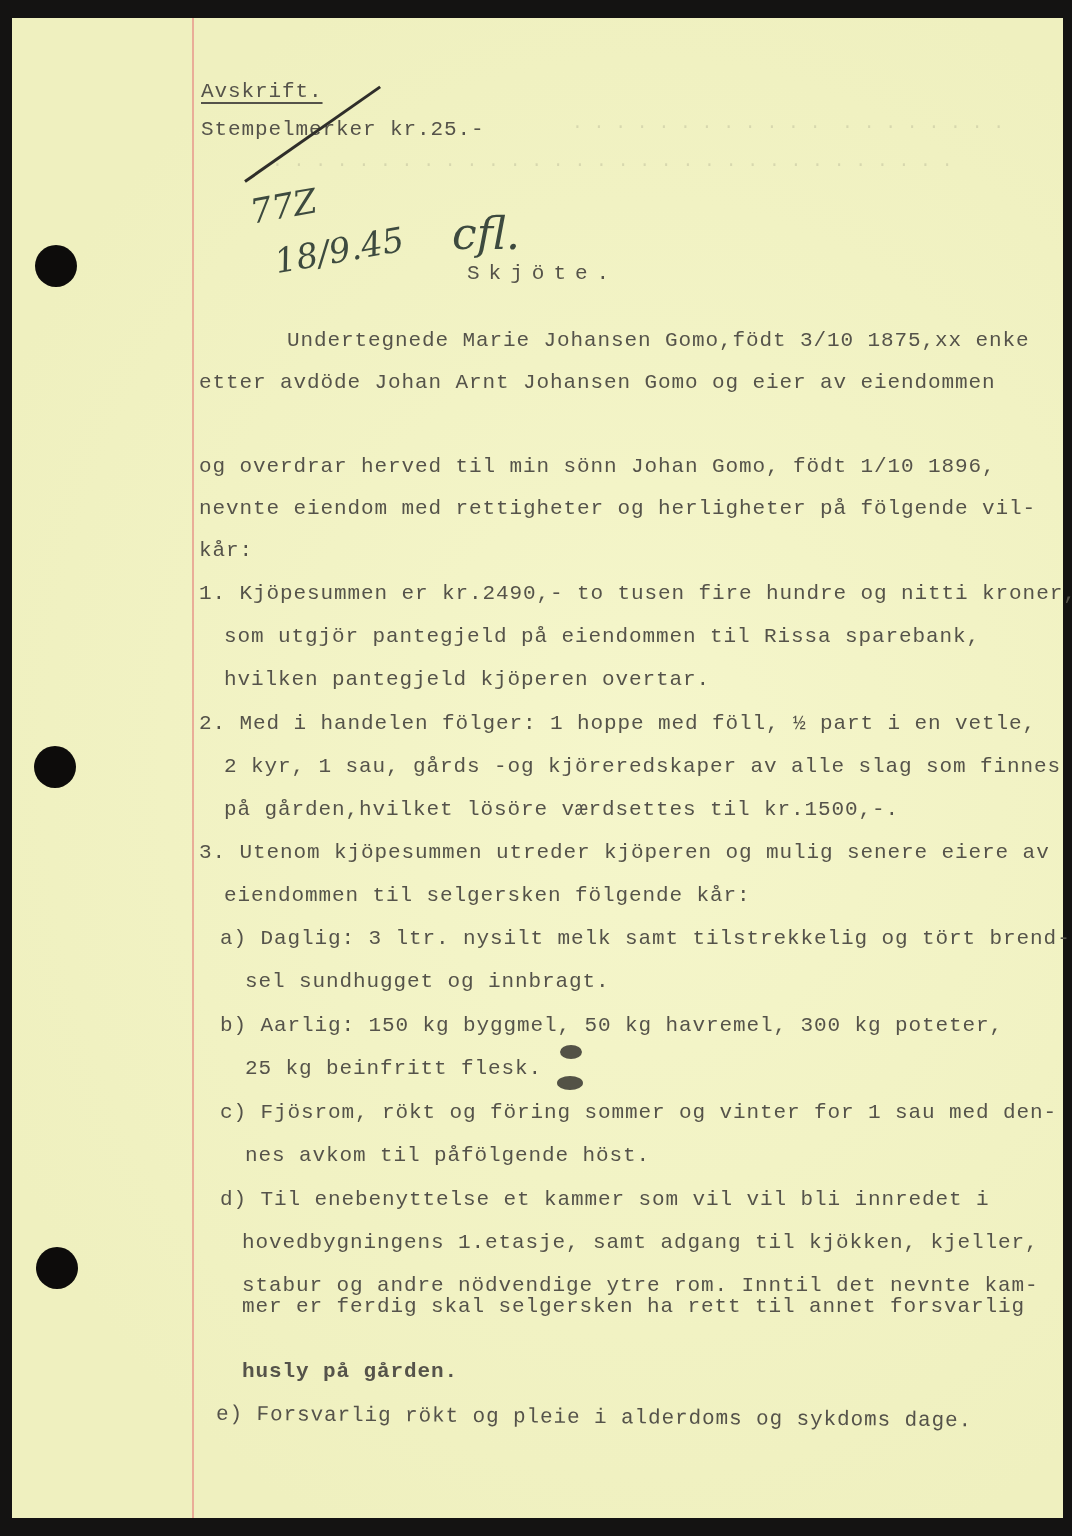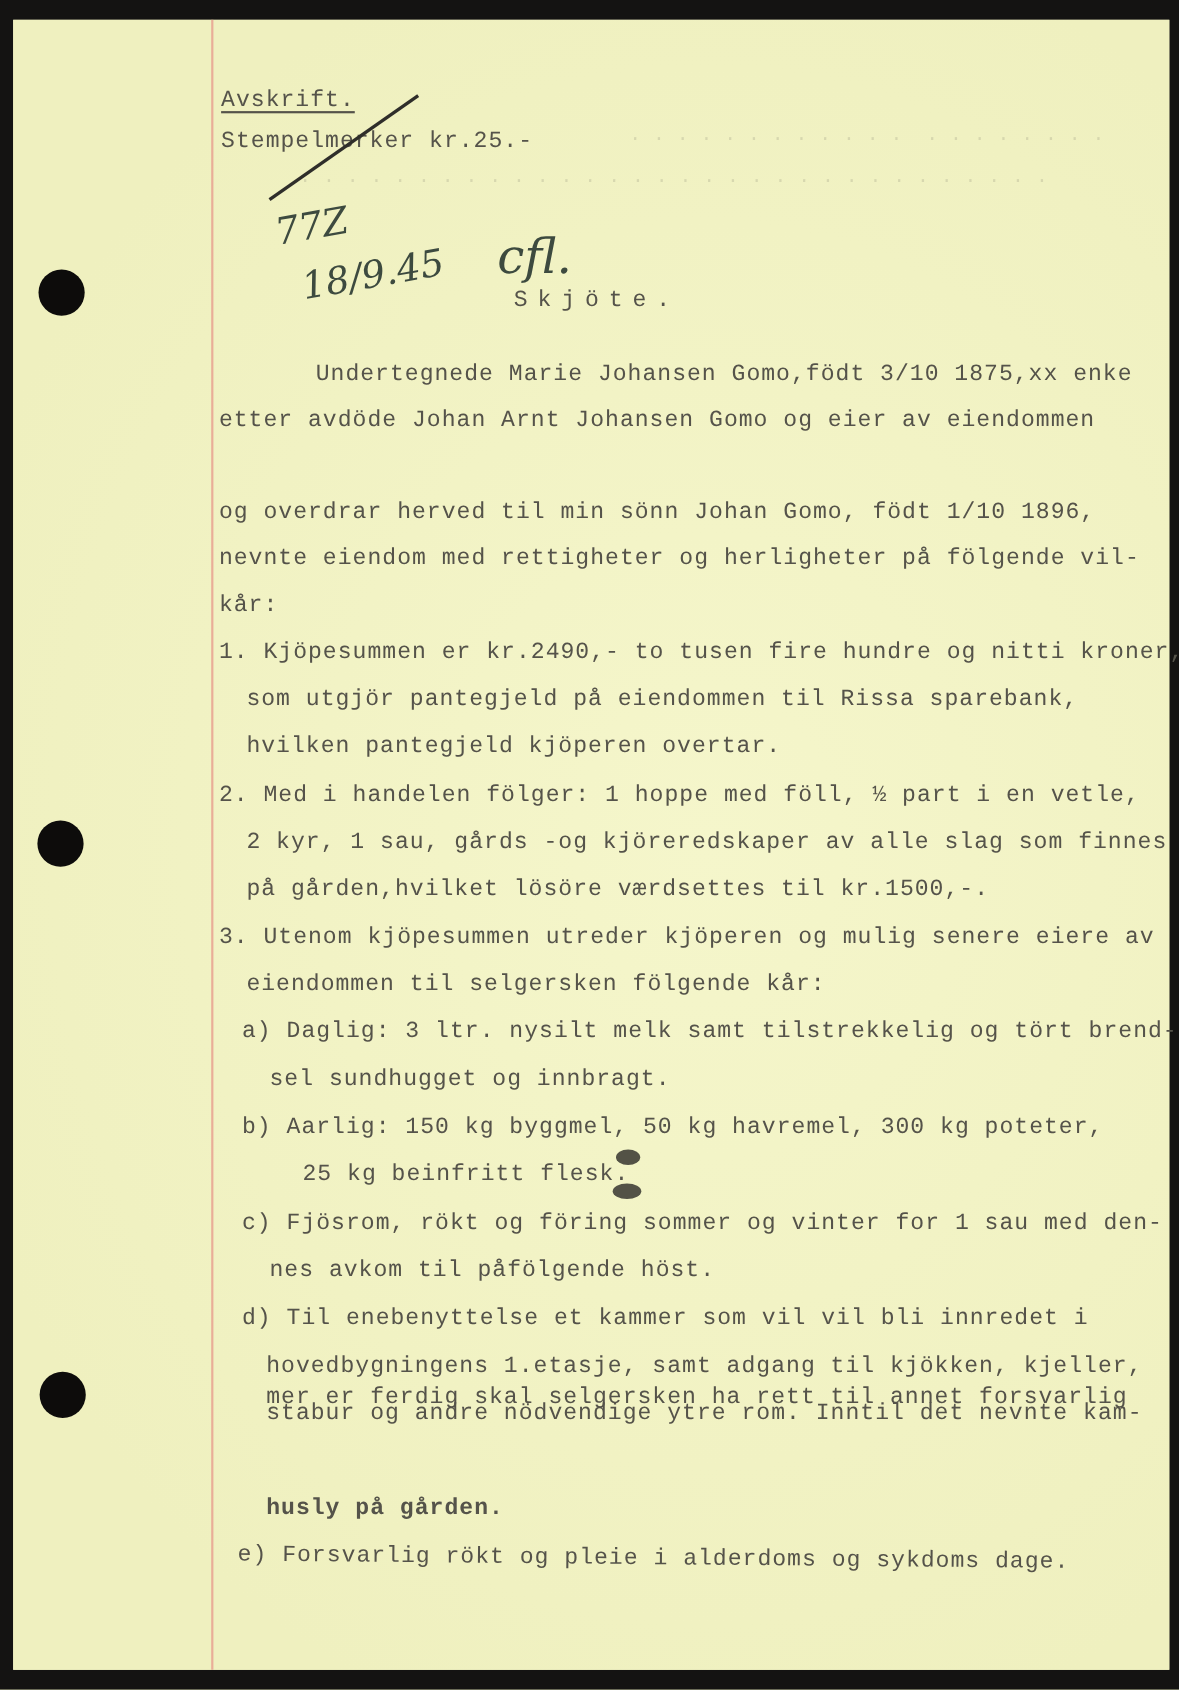--- a/index.html
+++ b/index.html
@@ -75,28 +75,28 @@
   <div class="line" style="left:212px; top:737px;">2 kyr, 1 sau, gårds -og kjöreredskaper av alle slag som finnes</div>
   <div class="line" style="left:212px; top:780px;">på gården,hvilket lösöre værdsettes til kr.1500,-.</div>
 
   <div class="line" style="left:187px; top:823px;">3. Utenom kjöpesummen utreder kjöperen og mulig senere eiere av</div>
   <div class="line" style="left:212px; top:866px;">eiendommen til selgersken fölgende kår:</div>
 
   <div class="line" style="left:208px; top:909px;">a) Daglig: 3 ltr. nysilt melk samt tilstrekkelig og tört brend-</div>
   <div class="line" style="left:233px; top:952px;">sel sundhugget og innbragt.</div>
 
   <div class="line" style="left:208px; top:996px;">b) Aarlig: 150 kg byggmel, 50 kg havremel, 300 kg poteter,</div>
-  <div class="line" style="left:233px; top:1039px;margin-left:30px;">25 kg beinfritt flesk.</div>
+  <div class="line" style="left:233px; top:1039px;">25 kg beinfritt flesk.</div>
 
   <div class="line" style="left:208px; top:1083px;">c) Fjösrom, rökt og föring sommer og vinter for 1 sau med den-</div>
   <div class="line" style="left:233px; top:1126px;">nes avkom til påfölgende höst.</div>
 
   <div class="line" style="left:208px; top:1170px;">d) Til enebenyttelse et kammer som vil vil bli innredet i</div>
   <div class="line" style="left:230px; top:1213px;">hovedbygningens 1.etasje, samt adgang til kjökken, kjeller,</div>
   <div class="line" style="left:230px; top:1256px;">stabur og andre nödvendige ytre rom. Inntil det nevnte kam-</div>
-  <div class="line" style="left:230px; top:1241px;">mer er ferdig skal selgersken ha rett til annet forsvarlig</div>
+  <div class="line" style="left:230px; top:1277px;">mer er ferdig skal selgersken ha rett til annet forsvarlig</div>
   <div class="line" style="left:230px; top:1342px;font-weight:bold;">husly på gården.</div>
 
   <div class="line" style="left:204px; top:1388px; transform:rotate(0.5deg);">e) Forsvarlig rökt og pleie i alderdoms og sykdoms dage.</div>
 
   <div style="position:absolute; left:548px; top:1027px; width:22px; height:14px; border-radius:50%; background:#2a2925; opacity:0.8;"></div>
   <div style="position:absolute; left:545px; top:1058px; width:26px; height:14px; border-radius:50%; background:#2a2925; opacity:0.8;"></div>
 </div>
 
 </body></html>

